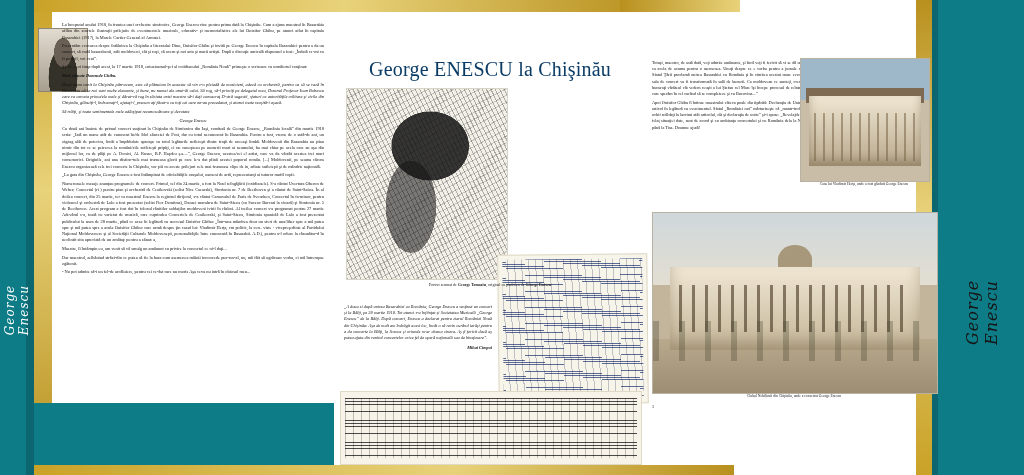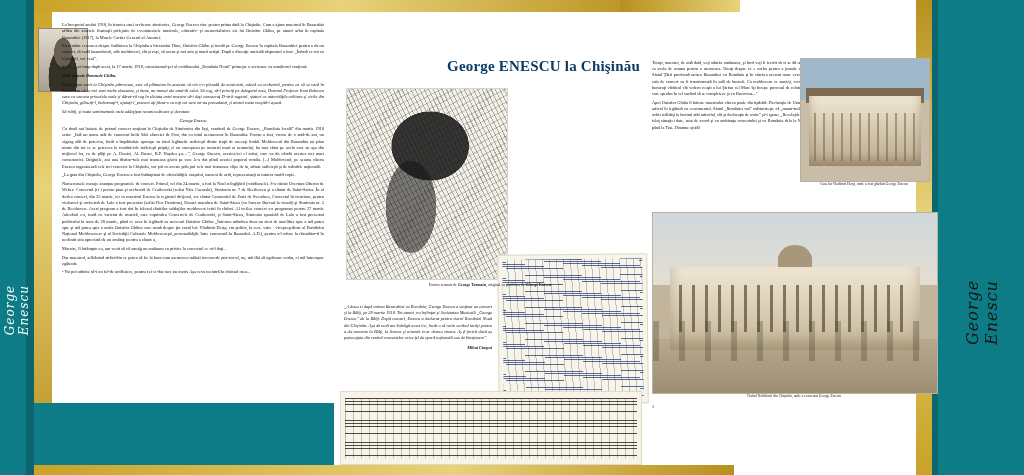--- a/index.html
+++ b/index.html
@@ -47,21 +47,21 @@
     background:
       radial-gradient(ellipse at 50% 38%, #6b6258 0 26%, rgba(107,98,88,0) 27%),
       radial-gradient(ellipse at 50% 78%, #3b3830 0 42%, rgba(59,56,48,0) 43%),
       linear-gradient(180deg,#d8d3c8,#a49c8e);
     filter:contrast(1.1);
   }
 
   
   .center-col{position:absolute;left:340px;top:18px;width:300px;height:440px;}
   .doc-title{
-    font-size:15px;font-weight:bold;color:#0a3c66;text-align:right;
+    font-size:20px;font-weight:normal;color:#0a3c66;text-align:center;
     letter-spacing:.2px;margin:40px 0 10px 0;
   }
   .sketch{
     position:absolute;left:6px;top:70px;width:160px;height:190px;
     background:#efece4;border:1px solid #d9d4c8;overflow:hidden;
   }
   .sketch .ink{
     position:absolute;inset:0;
     background:
       radial-gradient(ellipse 40% 30% at 52% 30%, rgba(20,20,20,.85) 0 60%, rgba(20,20,20,0) 61%),

